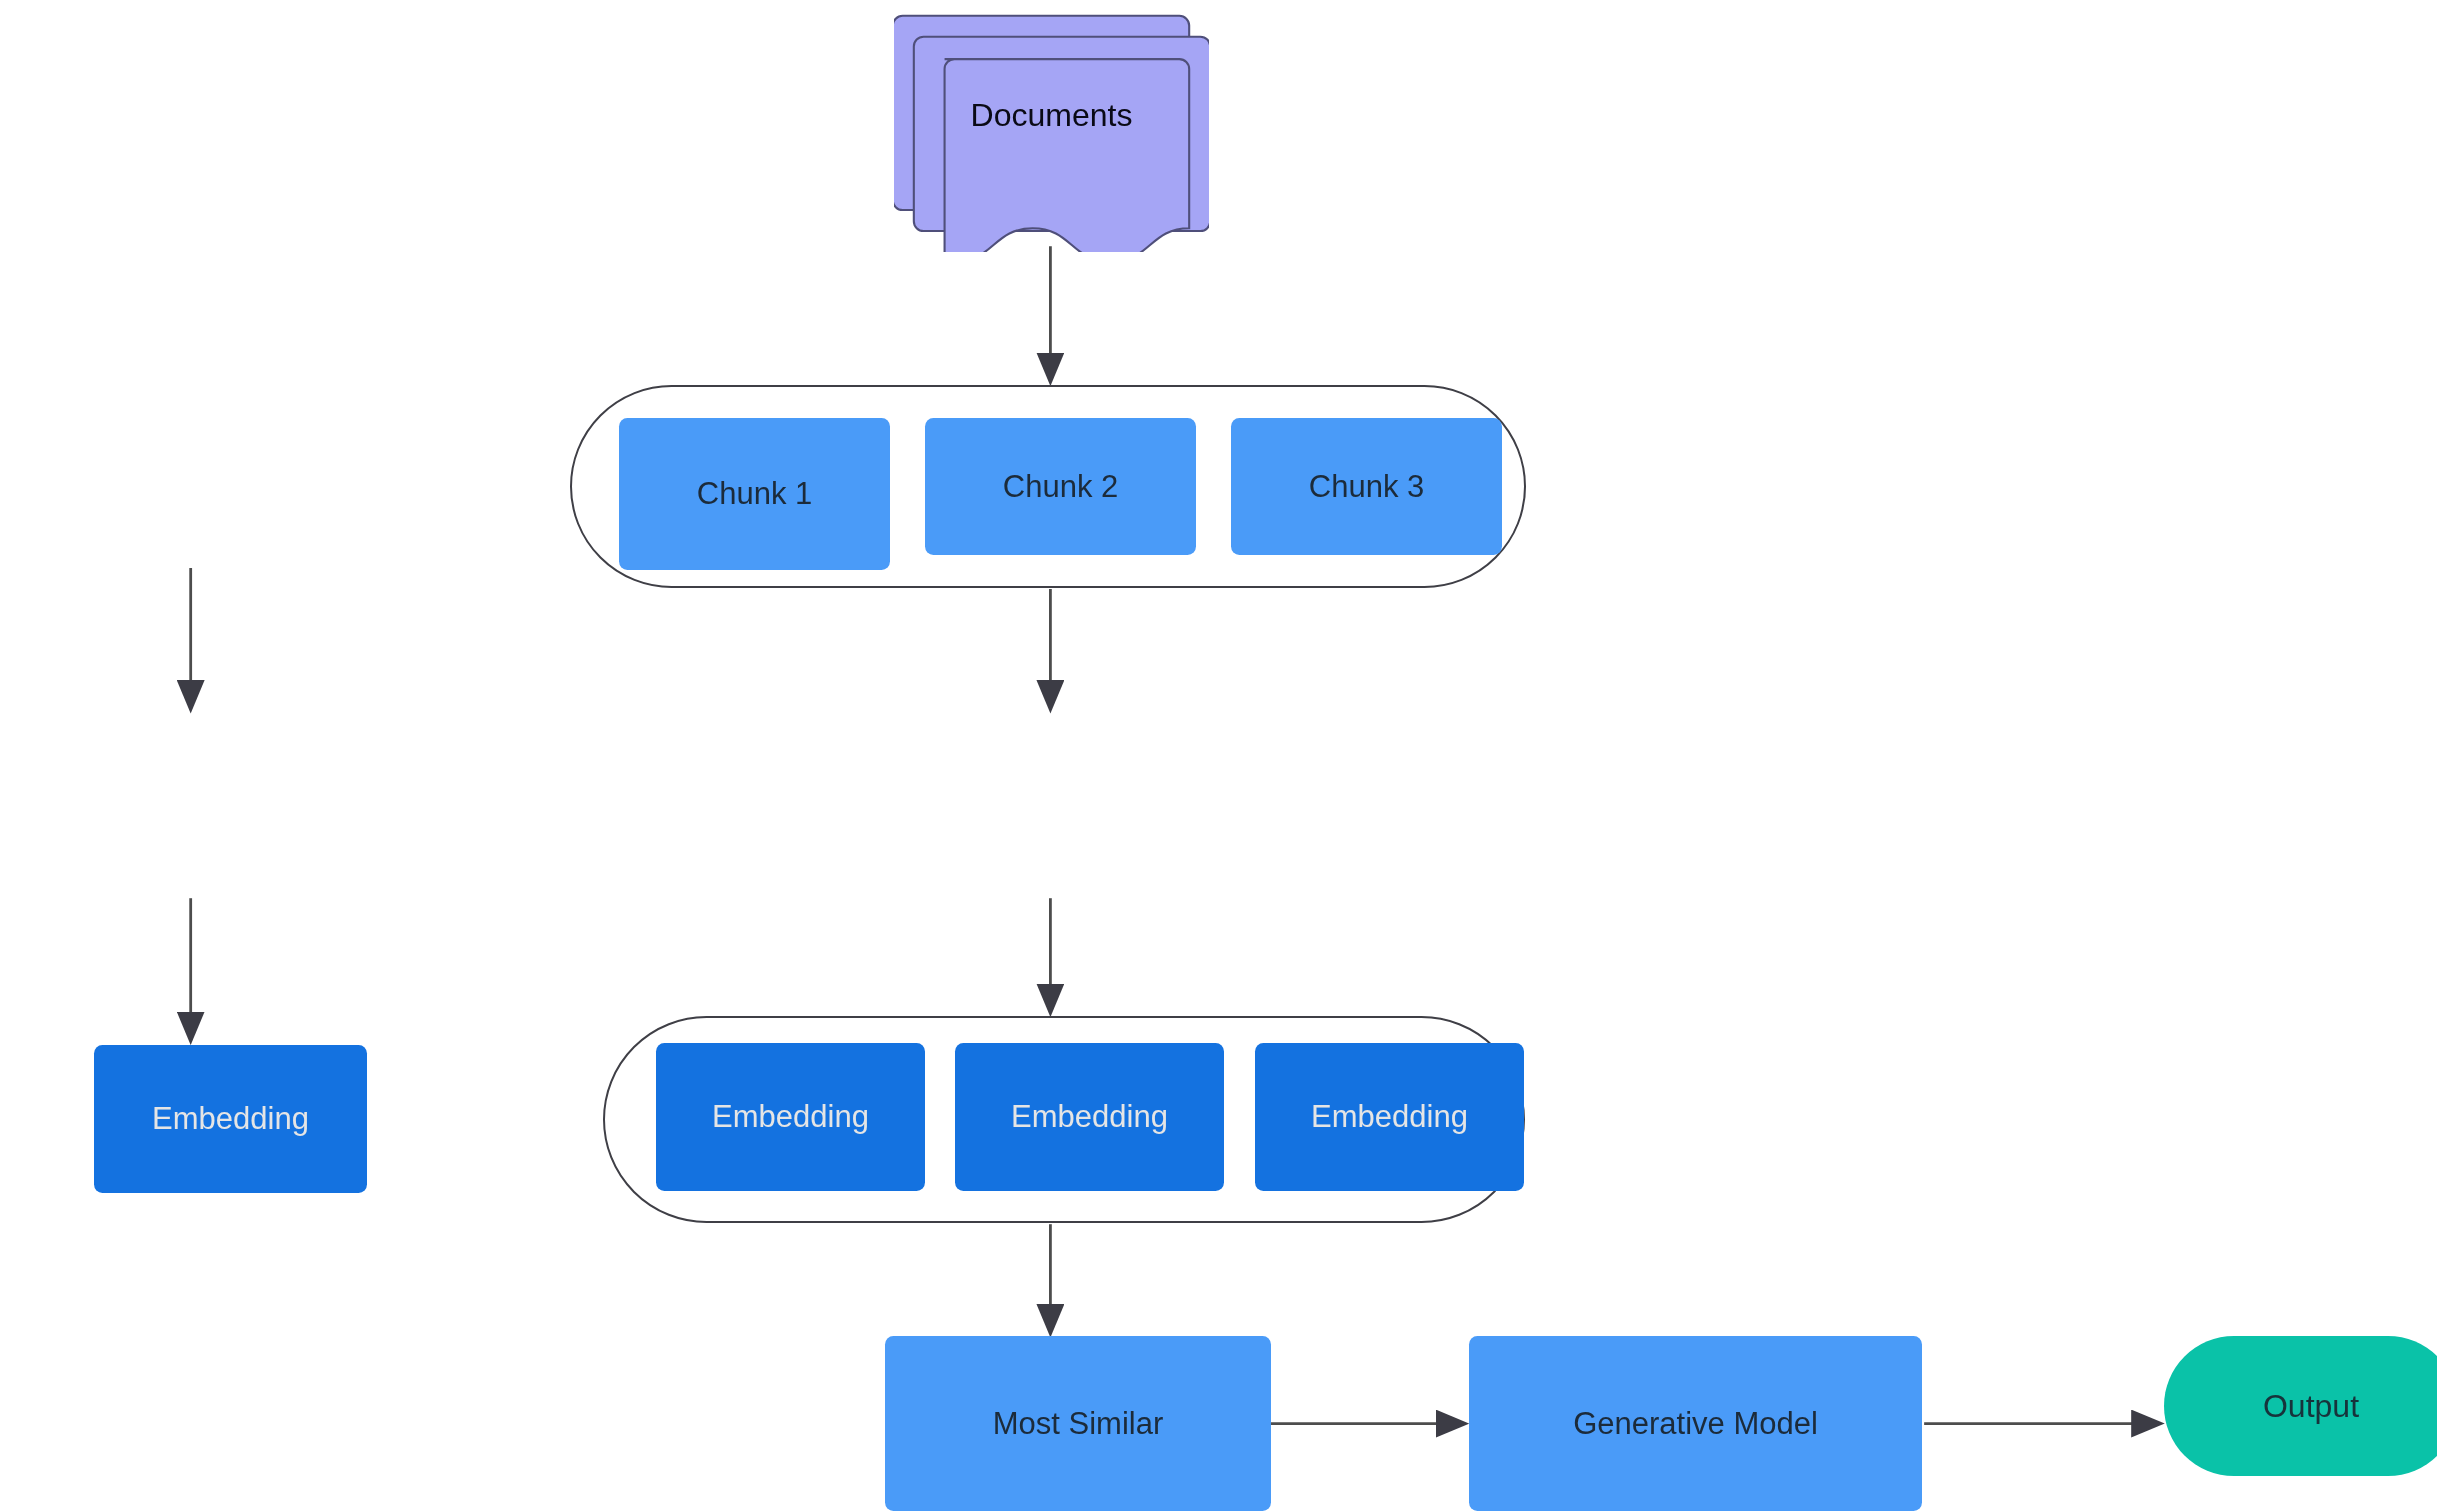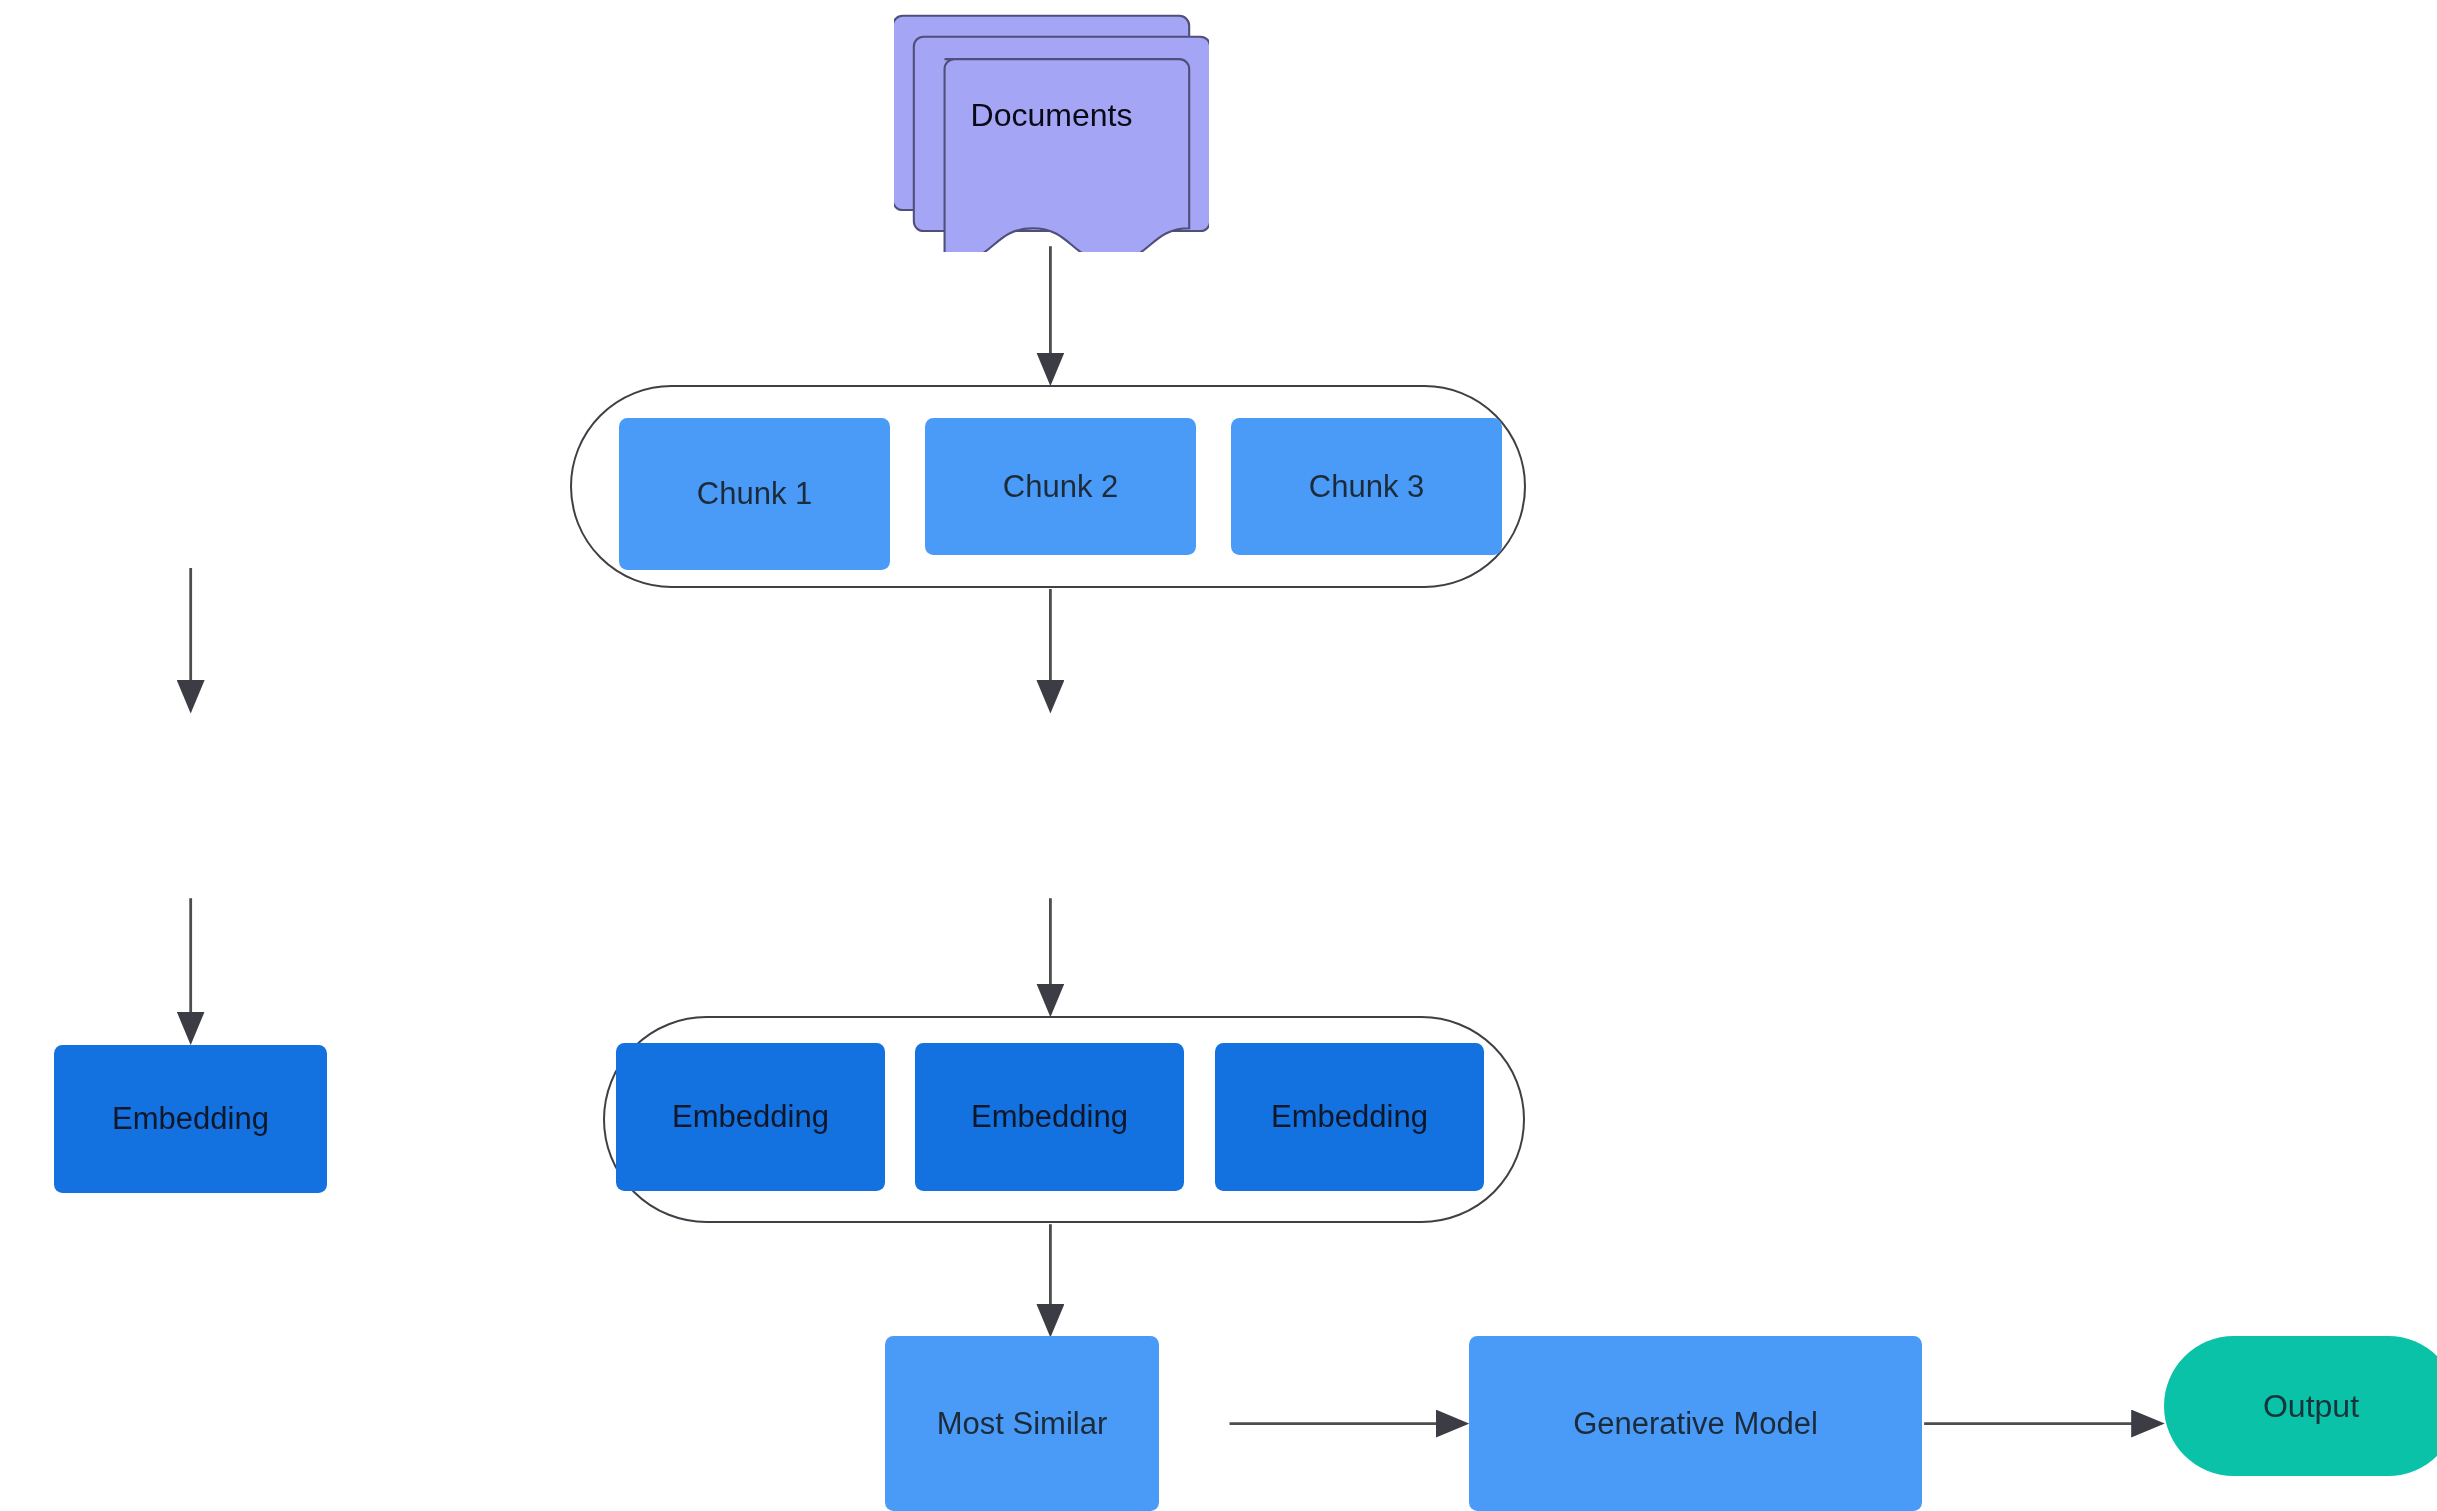--- a/index.html
+++ b/index.html
@@ -58,21 +58,22 @@
     background:#4a9bf8;
     border-radius:8.4px;
     font-size:31px;
     color:#1c2b3a;
   }
   
   .rect-dk{
     background:#1472e0;
     border-radius:8.4px;
     font-size:31px;
-    color:#0f172a;
+    color:#e5e5e5;
+    margin-left:40px;
   }
 
   
   #chunk-0{left:619px;top:418px;width:271px;height:152px;}
   #chunk-1{left:925px;top:418px;width:271px;height:137px;}
   #chunk-2{left:1231px;top:418px;width:271px;height:137px;}
 
   
   .group-pill{
     background:#ffffff;
@@ -97,21 +98,21 @@
     color:#1f2833;
   }
 
   
   #embedding-prompt{left:54px;top:1045px;width:273px;height:148px;}
   #embedding-chunk-0{left:616px;top:1043px;width:269px;height:148px;}
   #embedding-chunk-1{left:915px;top:1043px;width:269px;height:148px;}
   #embedding-chunk-2{left:1215px;top:1043px;width:269px;height:148px;}
 
   
-  #most-similar{left:885px;top:1336px;width:274px;height:175px;}
+  #most-similar{left:885px;top:1336px;width:386px;height:175px;}
   #generative-model{left:1469px;top:1336px;width:453px;height:175px;}
 </style>
 </head>
 <body>
 
 <div id="stage">
 
   <svg id="edges" viewBox="0 0 3484 2160" xmlns="http://www.w3.org/2000/svg">
     <defs>
       <marker id="arrowhead" markerWidth="12" markerHeight="10" refX="10.5" refY="5" orient="auto" markerUnits="strokeWidth">

